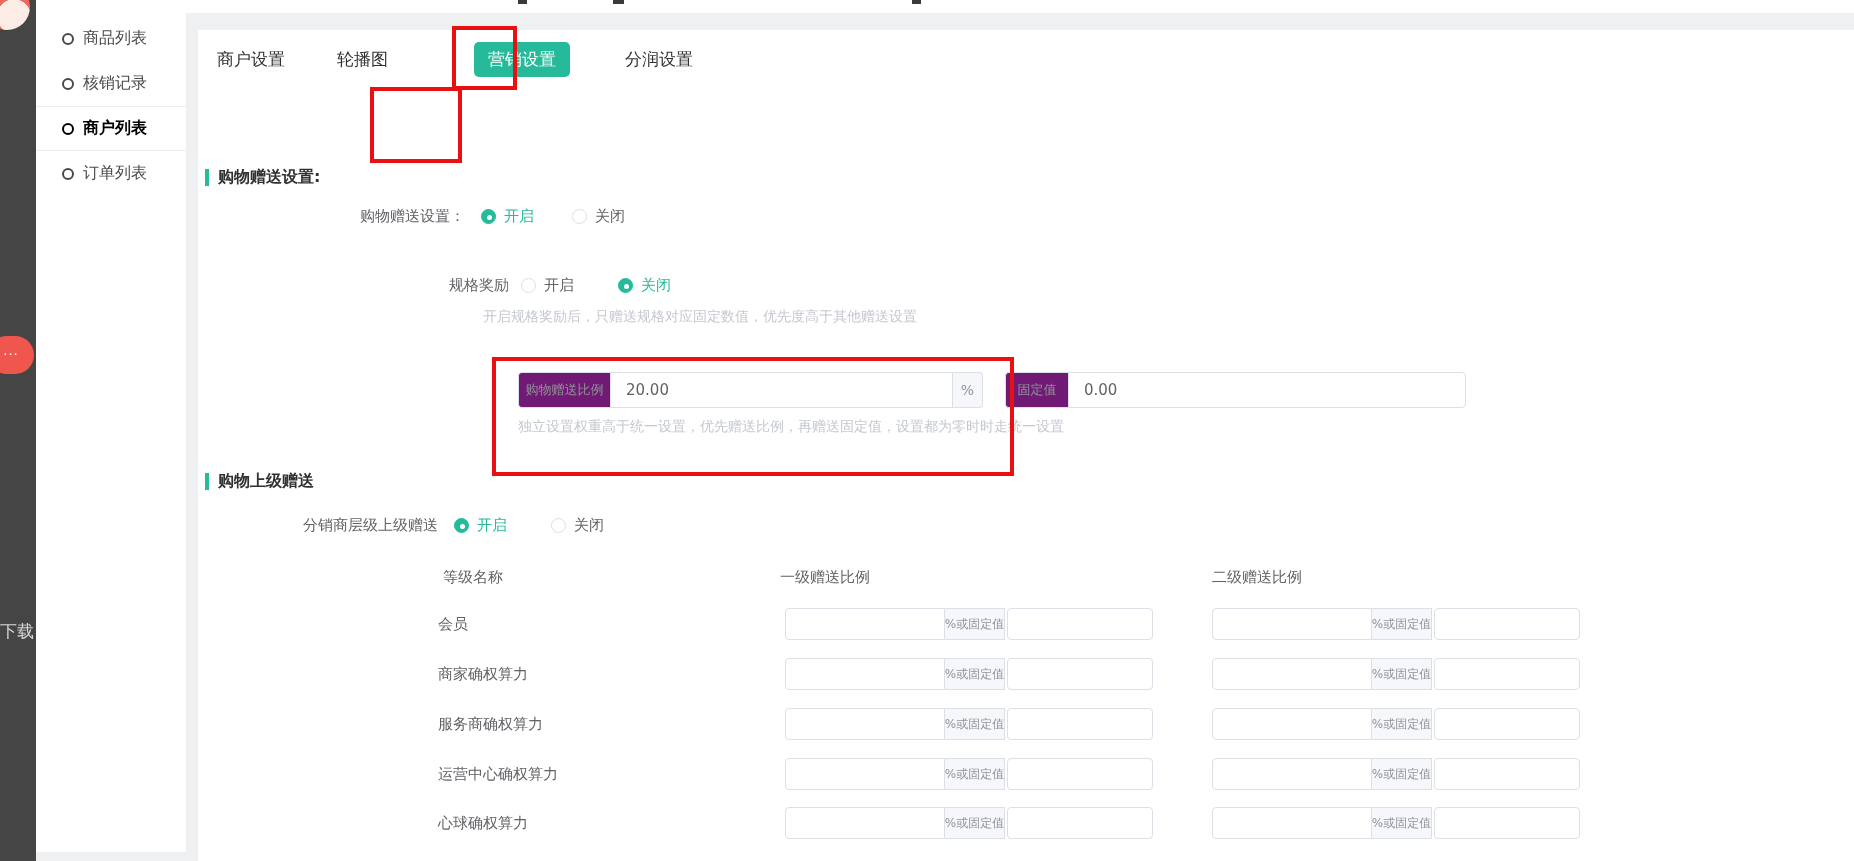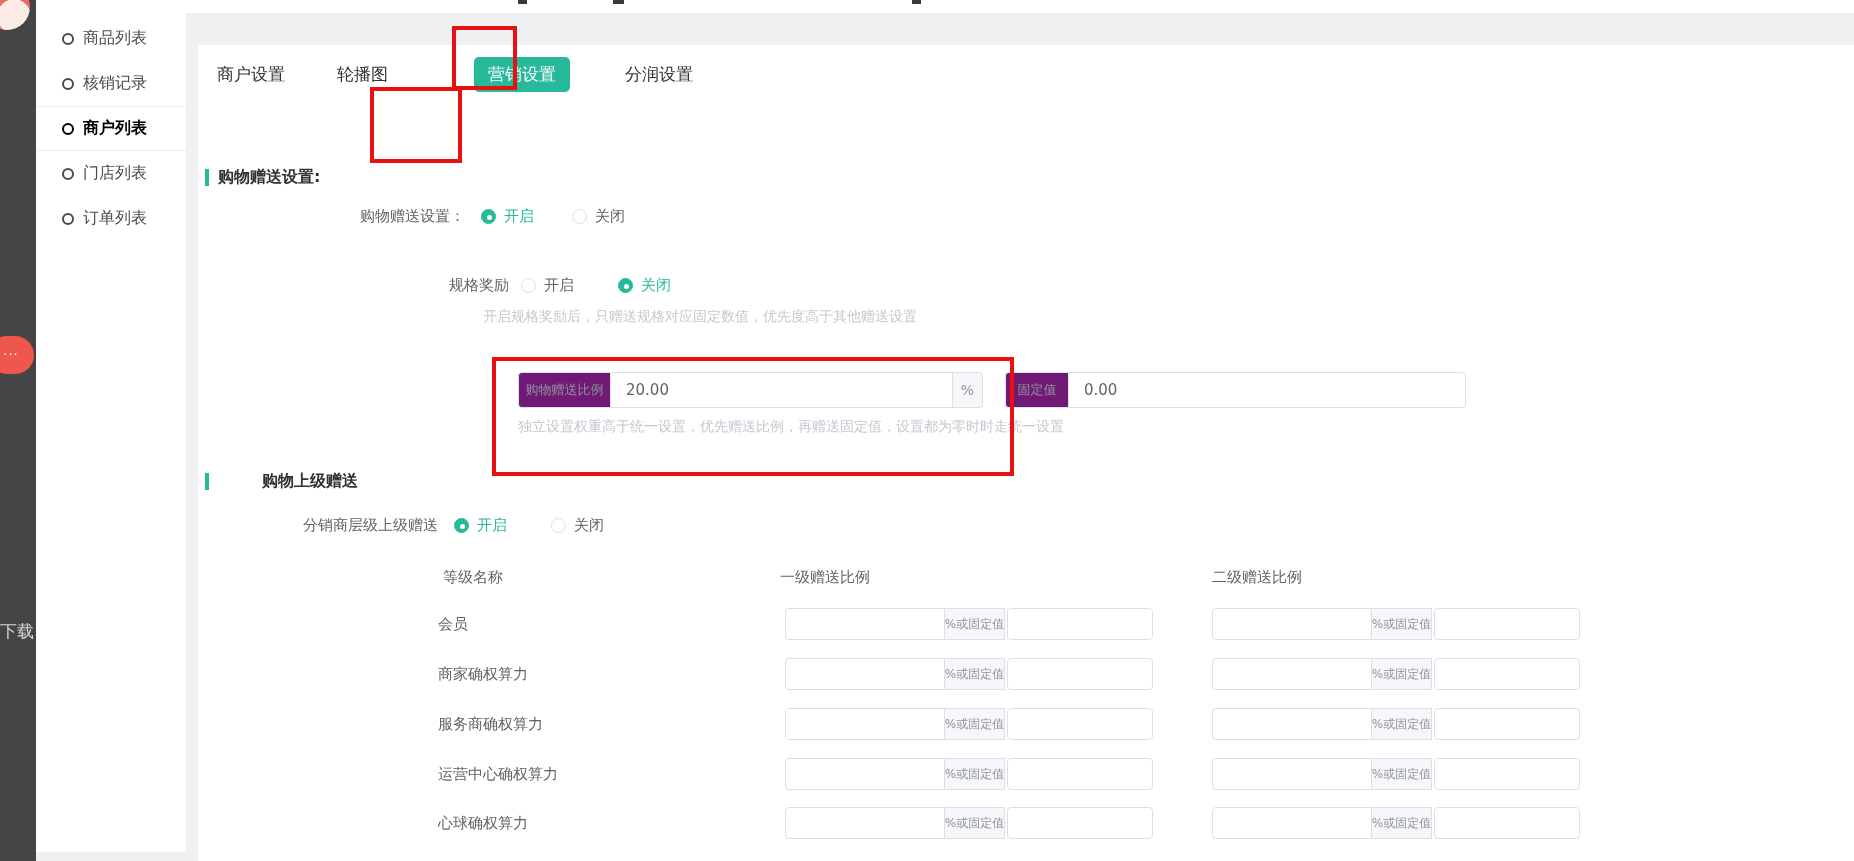--- a/index.html
+++ b/index.html
@@ -21,21 +21,21 @@
   .side-item .dot { width:12px; height:12px; border:2px solid #4a4a4a; border-radius:50%; margin-right:9px; flex:0 0 auto; }
   .side-item.active { color:#000; font-weight:bold; border-top:1px solid #ececec; border-bottom:1px solid #ececec;text-align:center; }
   .side-item.active .dot { border-color:#000; border-width:2.5px; }
 
   
   .topstrip { position:absolute; left:36px; top:0; width:1818px; height:13px; background:#fff; }
   .frag { position:absolute; top:0; height:4px; background:#3a3a3a; }
 
   
   .card { position:absolute; left:198px; background:#fff; width:1656px; }
-  .tabcard { top:45px; height:141px; }
+  .tabcard { top:30px; height:141px; }
   .contentcard { top:147px; height:776px; }
 
   
   .tabs1 { position:absolute; left:19px; top:12px; height:35px; display:flex; align-items:center; }
   .tab1 { font-size:17px; color:#303133; margin-right:52px; cursor:pointer; white-space:nowrap; }
   .tab1.btn { background:#26b99a; color:#fff; padding:0 14px; height:35px; line-height:35px; border-radius:5px; margin-left:34px; margin-right:0; }
   .tab1.last { margin-left:55px; }
 
   
   .tabs2 { position:absolute; left:19px; top:68px; height:26px; display:flex; align-items:flex-start; }
@@ -109,24 +109,20 @@
     <div class="side-item">
       <span class="dot"></span>
       <span>核销记录</span>
     </div>
     <div class="side-item active">
       <span class="dot"></span>
       <span>商户列表</span>
     </div>
     <div class="side-item">
       <span class="dot"></span>
-      <span>门店列表</span>
-    </div>
-    <div class="side-item">
-      <span class="dot"></span>
       <span>订单列表</span>
     </div>
   </div>
 
   <div class="card tabcard">
     <div class="tabs1">
       <span class="tab1">商户设置</span>
       <span class="tab1">轮播图</span>
       <span class="tab1 btn">营销设置</span>
       <span class="tab1 last">分润设置</span>
@@ -171,21 +167,21 @@
       <input type="text" value="20.00" style="">
       <span class="igappend" style="width:30px;">%</span>
     </div>
     <div class="igroup" style="left:807px;top:225px;width:461px;">
       <span class="iglabel" style="width:63px;">固定值</span>
       <input type="text" class="roundr" value="0.00" style="">
     </div>
 
     <div class="note" style="left:320px;top:271px;">独立设置权重高于统一设置，优先赠送比例，再赠送固定值，设置都为零时时走统一设置</div>
 
-    <div class="sec" style="top:324px;gap:44px;">
+    <div class="sec" style="top:324px;">
       <span class="bar"></span>
       <span class="txt">购物上级赠送</span>
     </div>
 
     <div class="radiorow" style="top:364px;left:105px;">
       <span class="rlabel">分销商层级上级赠送</span>
       <span class="ropt sel">
         <span class="radio on"></span>
         <span class="olabel">开启</span>
       </span>

